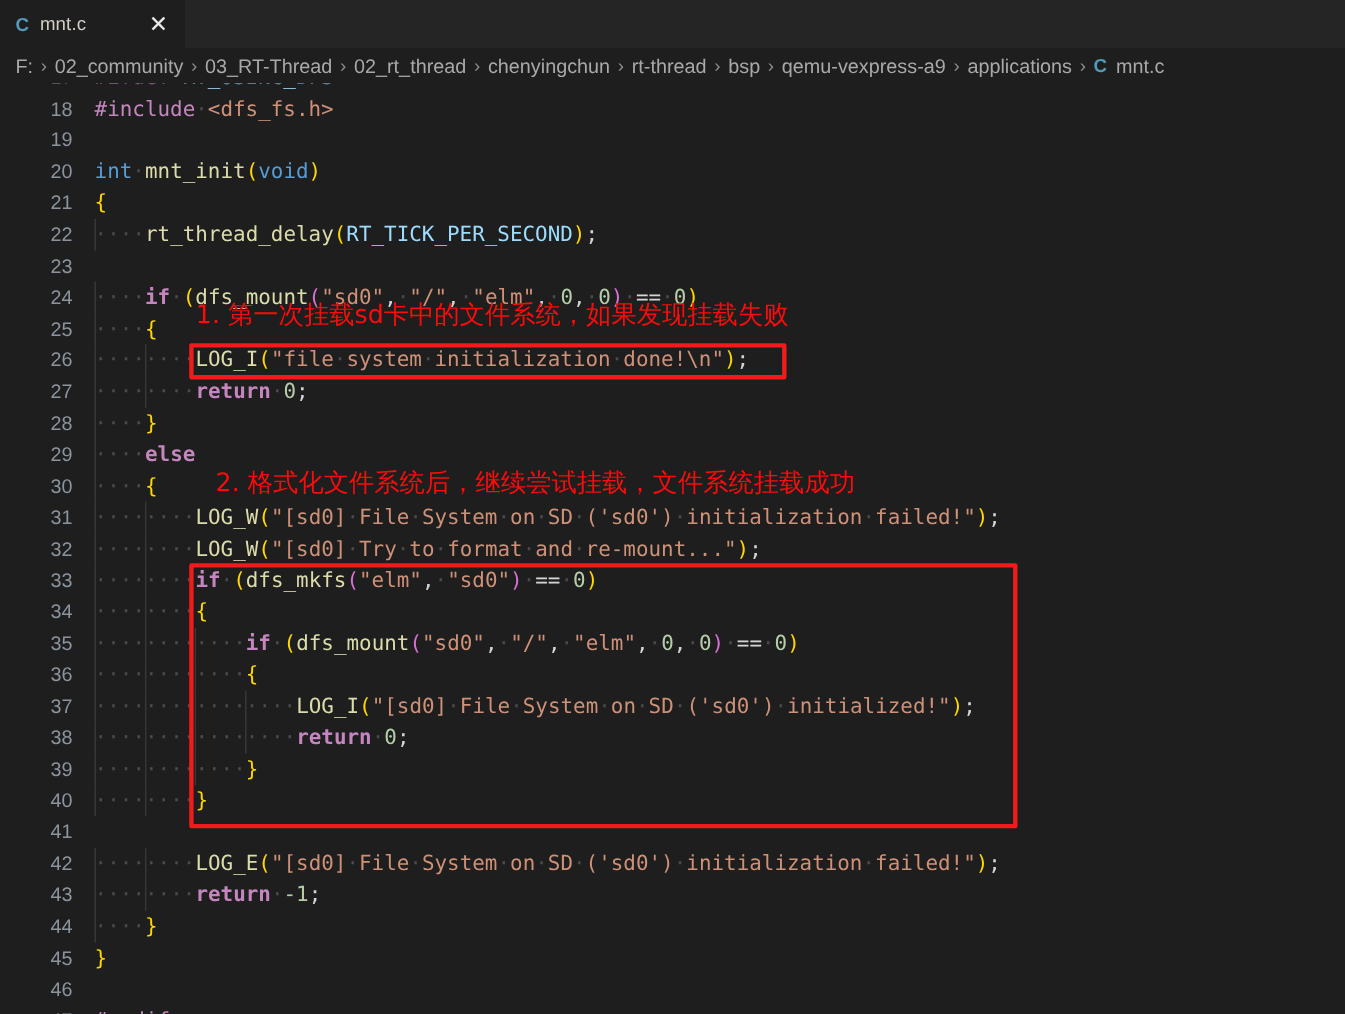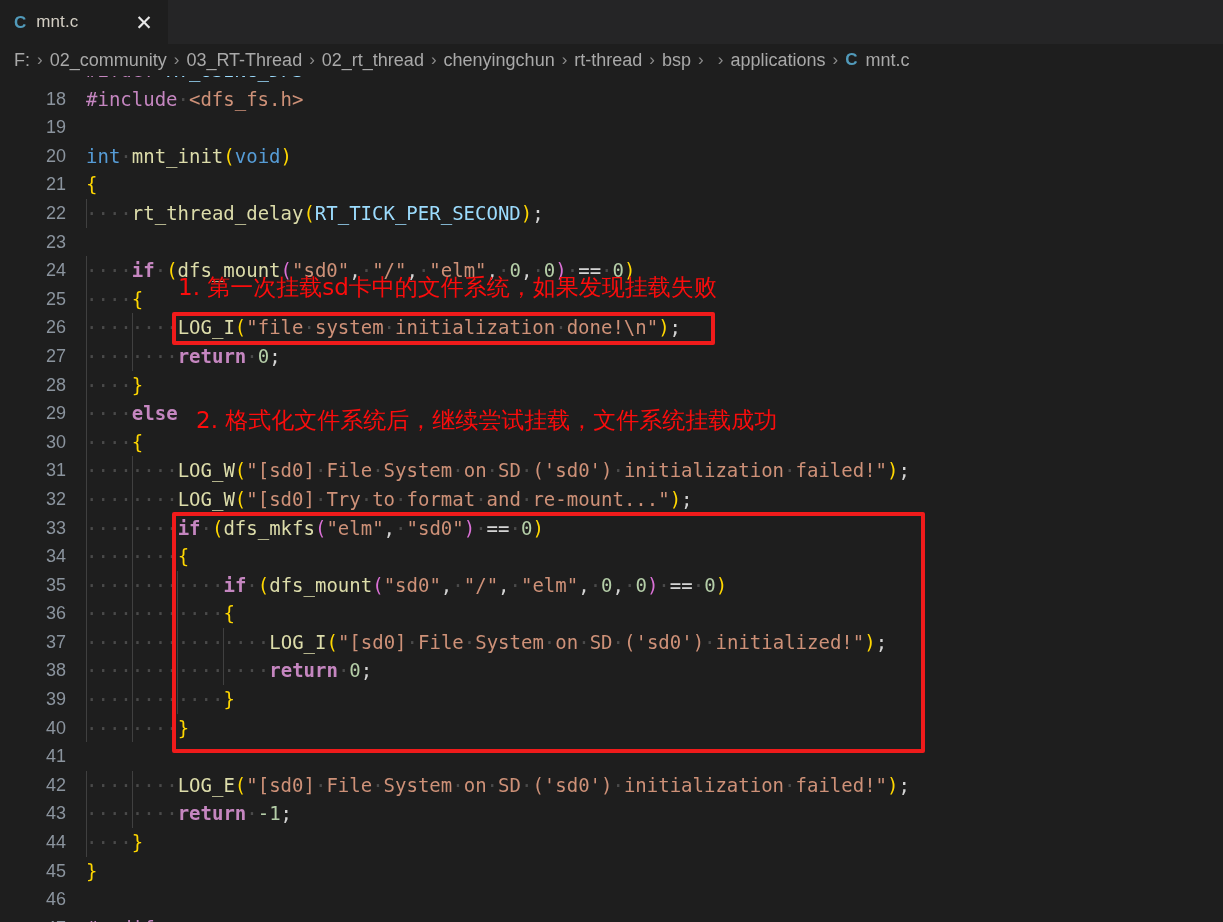--- a/index.html
+++ b/index.html
@@ -177,20 +177,21 @@
     <span class="crumb">03_RT-Thread</span>
     <span class="crumb-sep">›</span>
     <span class="crumb">02_rt_thread</span>
     <span class="crumb-sep">›</span>
     <span class="crumb">chenyingchun</span>
     <span class="crumb-sep">›</span>
     <span class="crumb">rt-thread</span>
     <span class="crumb-sep">›</span>
     <span class="crumb">bsp</span>
     <span class="crumb-sep">›</span>
+    <span class="crumb">qemu-vexpress-a9</span>
     <span class="crumb-sep">›</span>
     <span class="crumb">applications</span>
     <span class="crumb-sep">›</span>
     <span class="crumb-c">C</span>
     <span class="crumb">mnt.c</span>
   </div>
 
 <div id="editor">
   <div id="codelayer">
       <div class="line"><span class="lno">17</span><span class="ltext"><span class="mac">#ifdef</span><span class="ws">·</span><span class="var">RT_USING_DFS</span></span></div>
@@ -223,14 +224,14 @@
       <div class="line"><span class="lno">44</span><span class="guide" style="left: 86px;"></span><span class="ltext"><span class="ws">·</span><span class="ws">·</span><span class="ws">·</span><span class="ws">·</span><span class="b1">}</span></span></div>
       <div class="line"><span class="lno">45</span><span class="ltext"><span class="b1">}</span></span></div>
       <div class="line"><span class="lno">46</span></div>
       <div class="line"><span class="lno">47</span><span class="ltext"><span class="mac">#endif</span></span></div>
     </div>
 
   <div class="redbox" style="left:172px; top:236px; width:543px; height:33px;"></div>
   <div class="redbox" style="left:172px; top:436px; width:753px; height:241px;"></div>
 
   <div class="cnote" style="left:178px; top:200px;">1. 第一次挂载sd卡中的文件系统，如果发现挂载失败</div>
-  <div class="cnote" style="left:196px; top:333px;">2. 格式化文件系统后，继续尝试挂载，文件系统挂载成功</div>
+  <div class="cnote" style="left:196px; top:352px;">2. 格式化文件系统后，继续尝试挂载，文件系统挂载成功</div>
 </div>
 
 </body></html>

